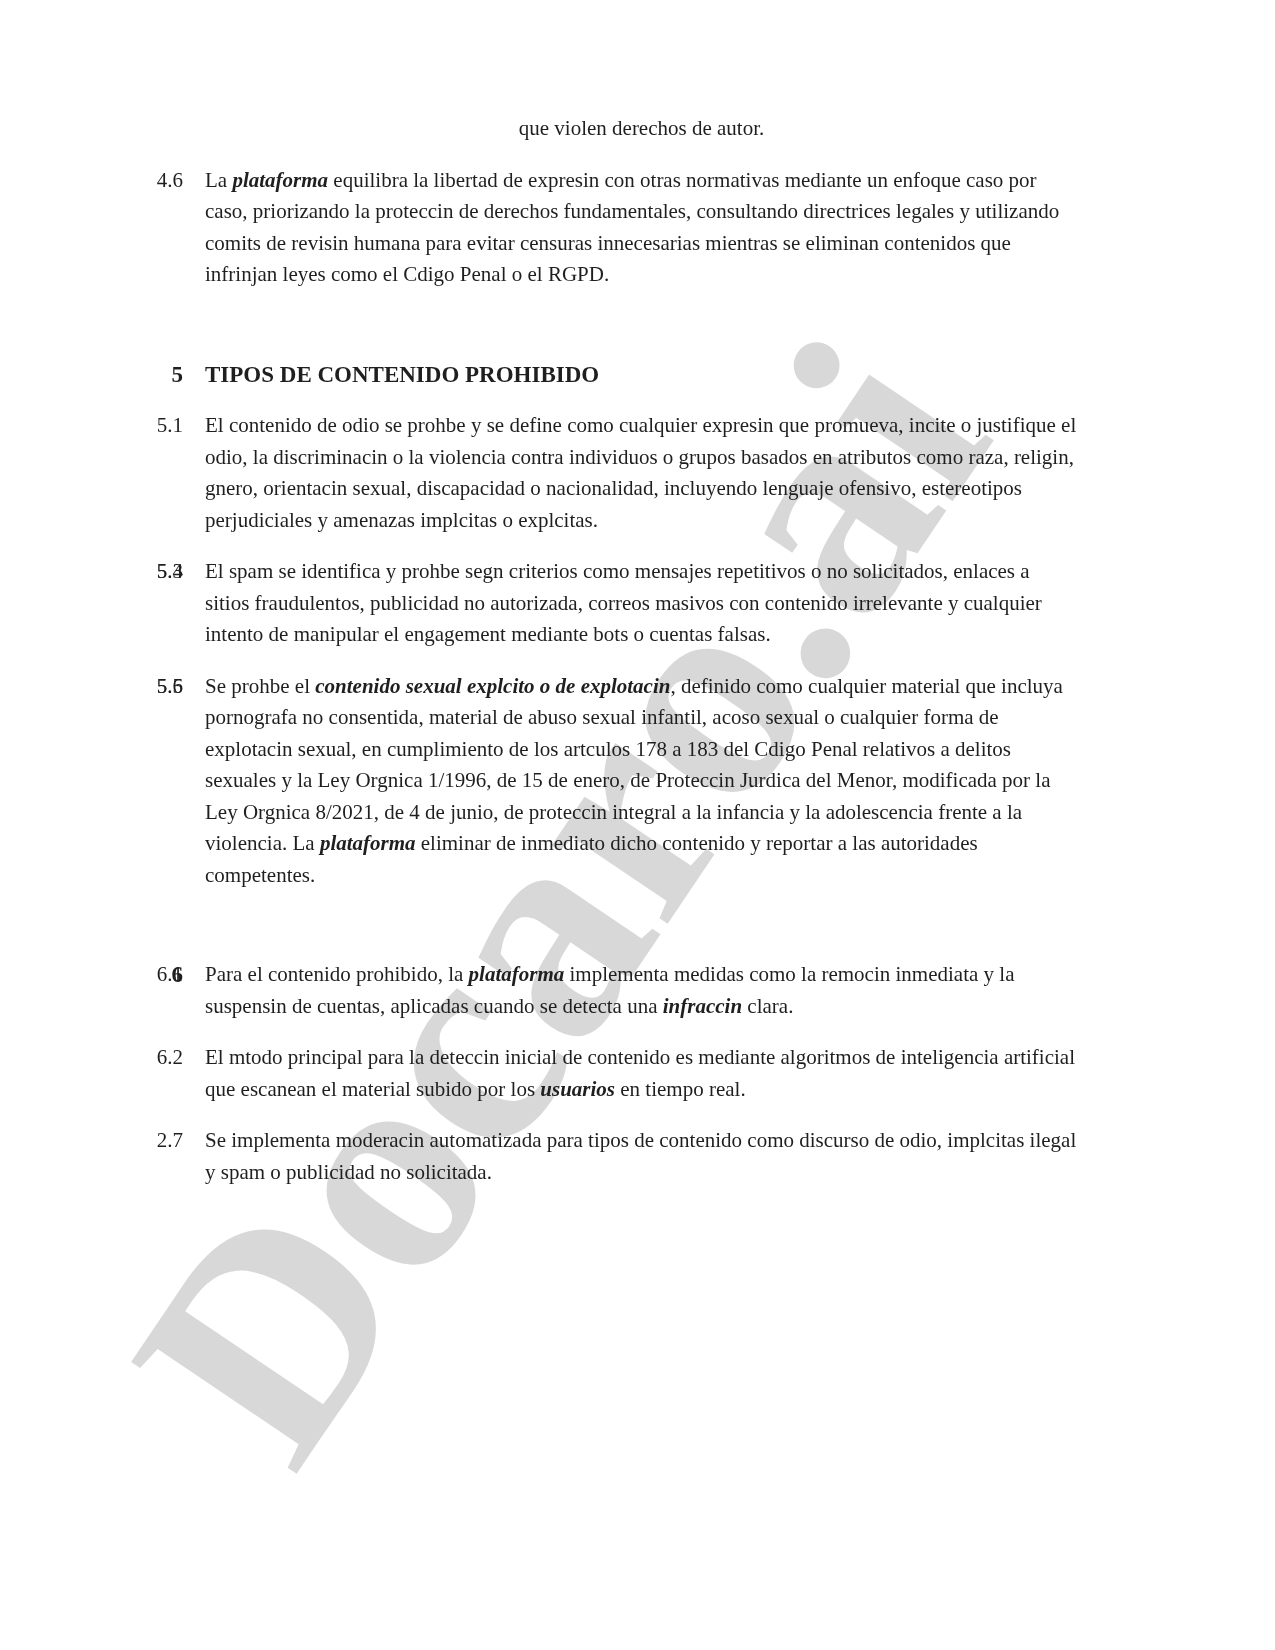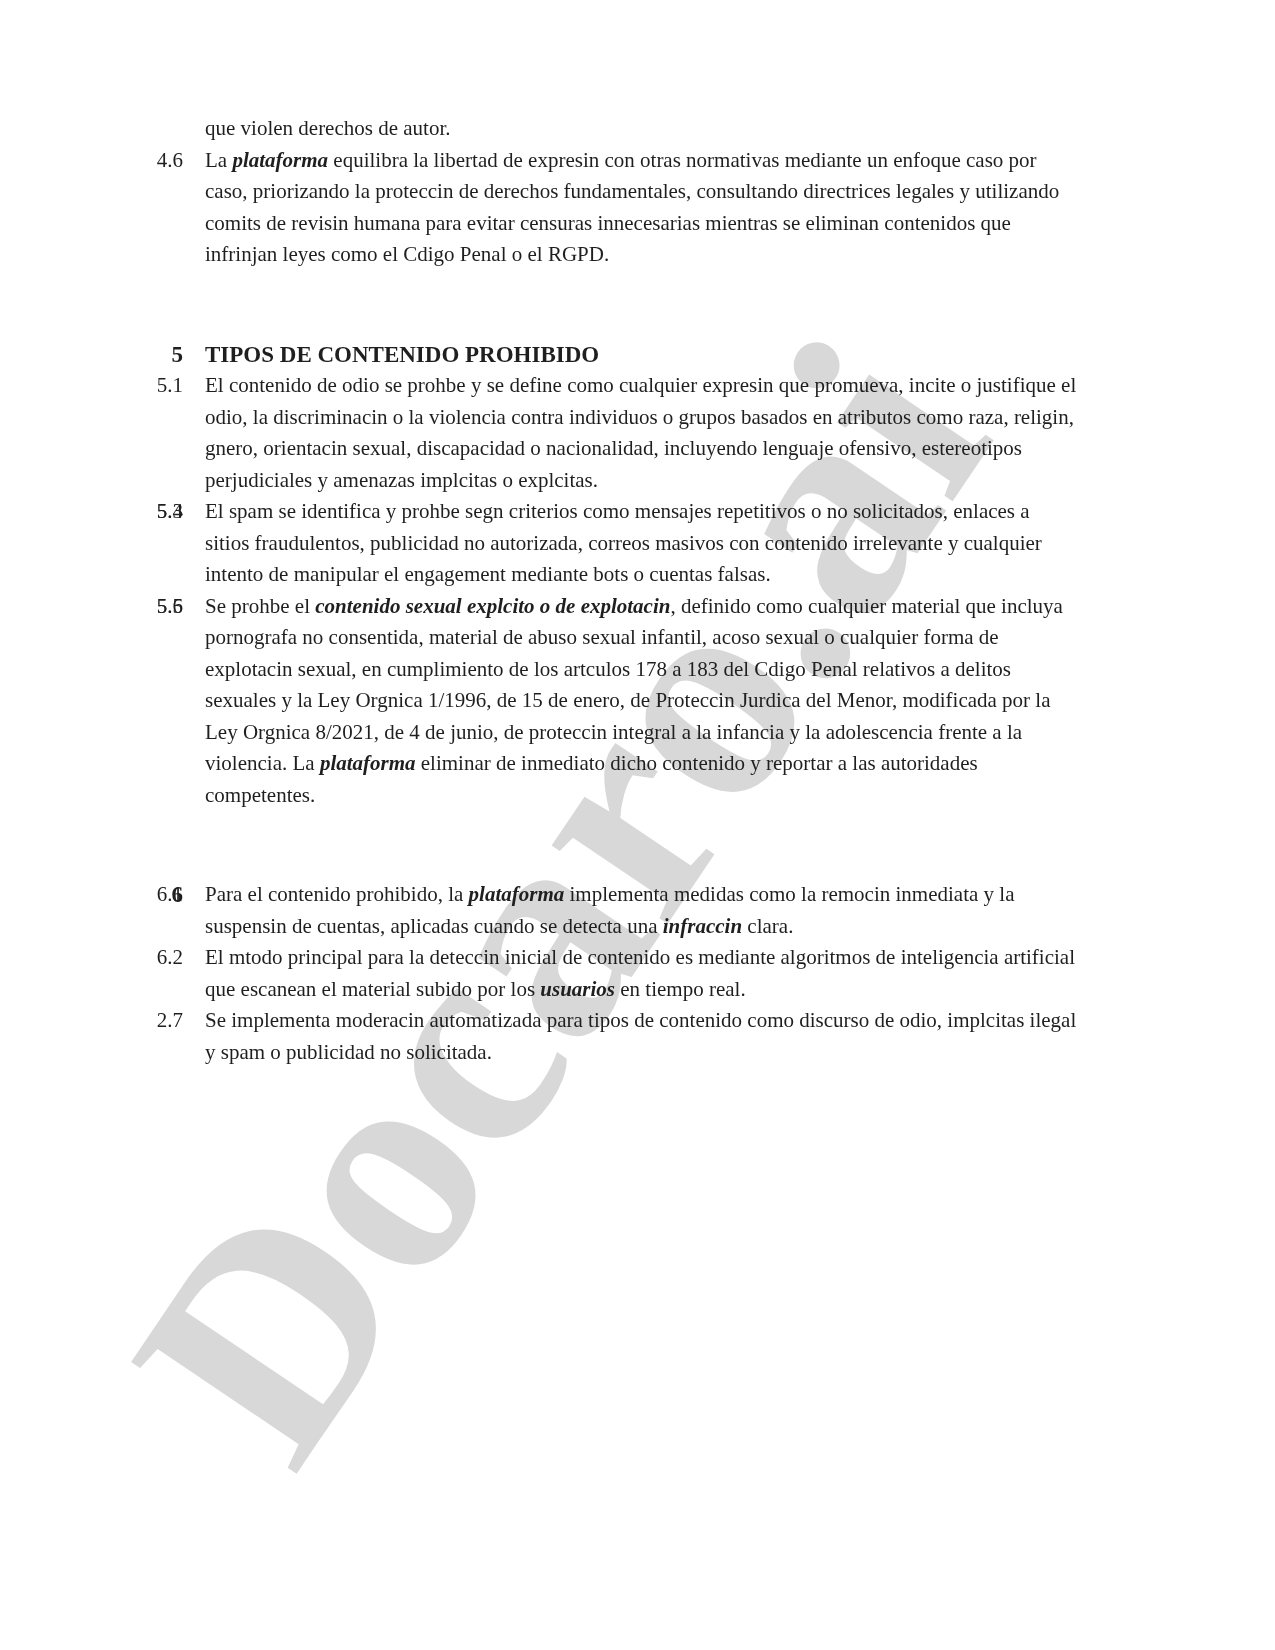--- a/index.html
+++ b/index.html
@@ -26,22 +26,22 @@
   }
   .content {
     position: relative;
     z-index: 1;
     padding: 113px 0 0 205px;
     width: 873px;
     font-size: 21px;
     line-height: 31.5px;
     text-align: left;
   }
-  .block { position: relative; }
-  .block:first-child { margin-top: 0; }
+  .block { position: relative; margin-top: 20px; }
+  .block:first-child { margin-top: 0; text-align: center; }
   .block.heading {
     margin-top: 68px;
     font-weight: bold;
     font-size: 23px;
   }
   .num {
     position: absolute;
     left: -57px;
     top: 0;
     width: 35px;

